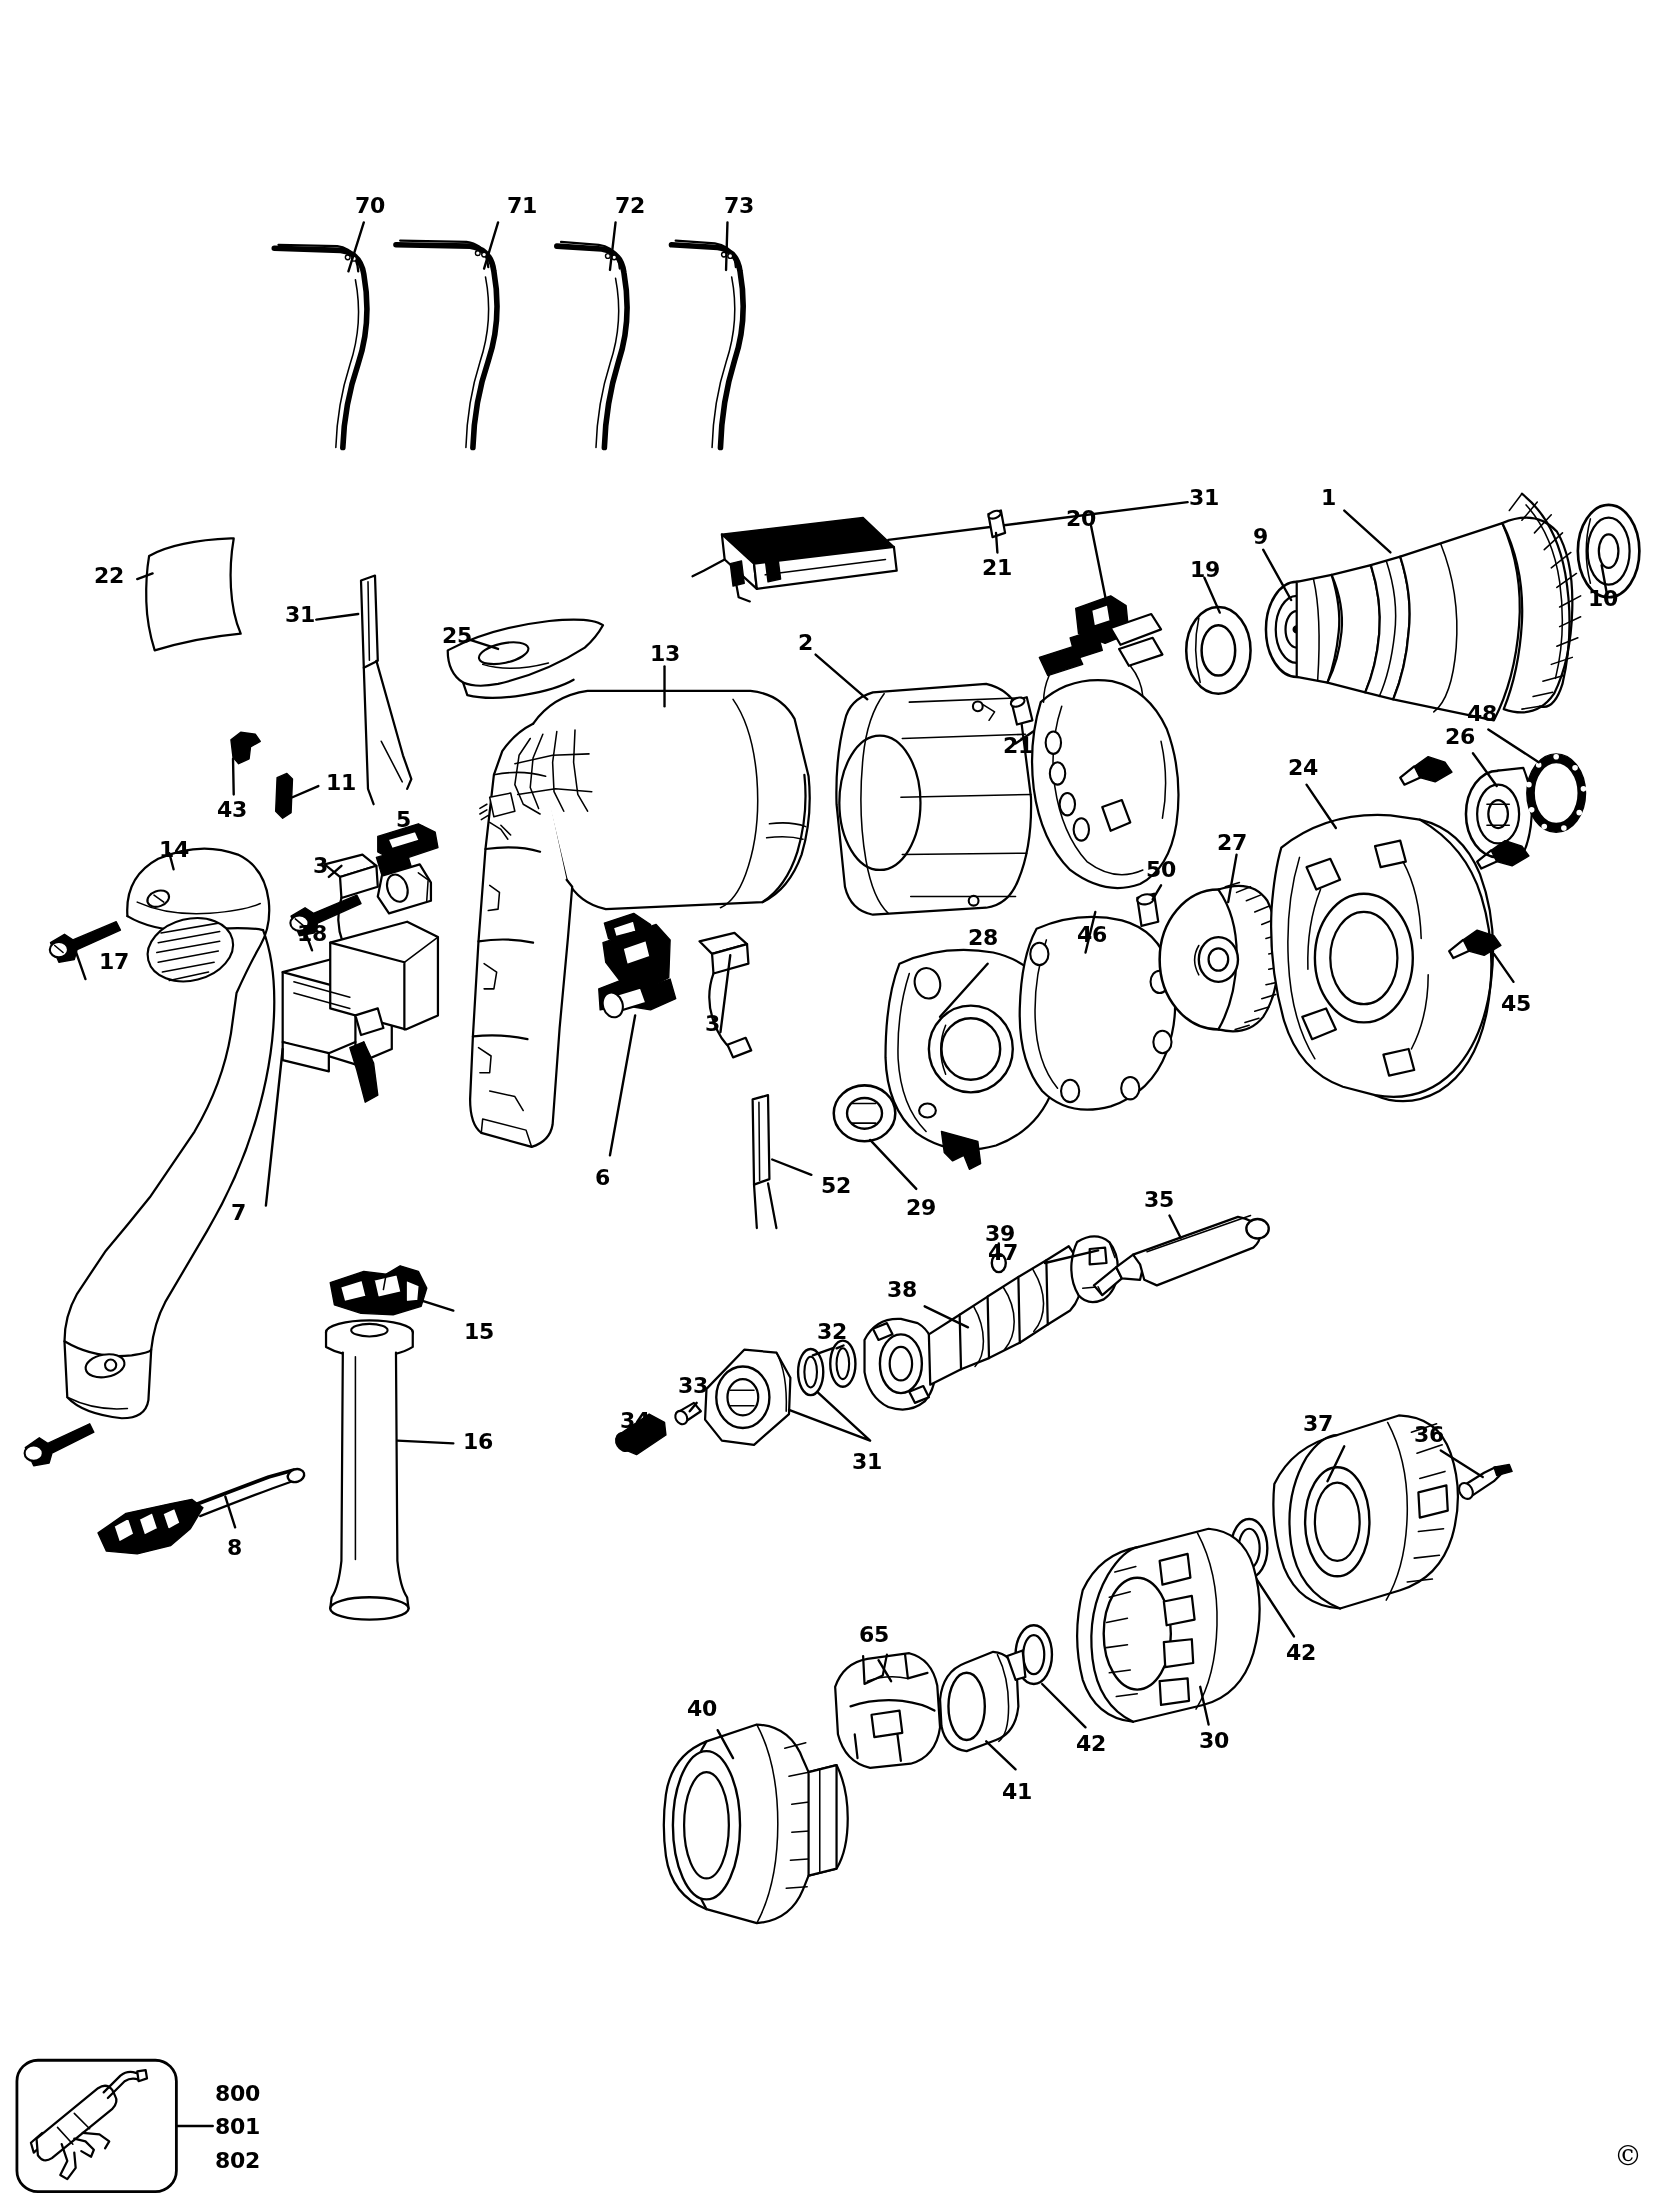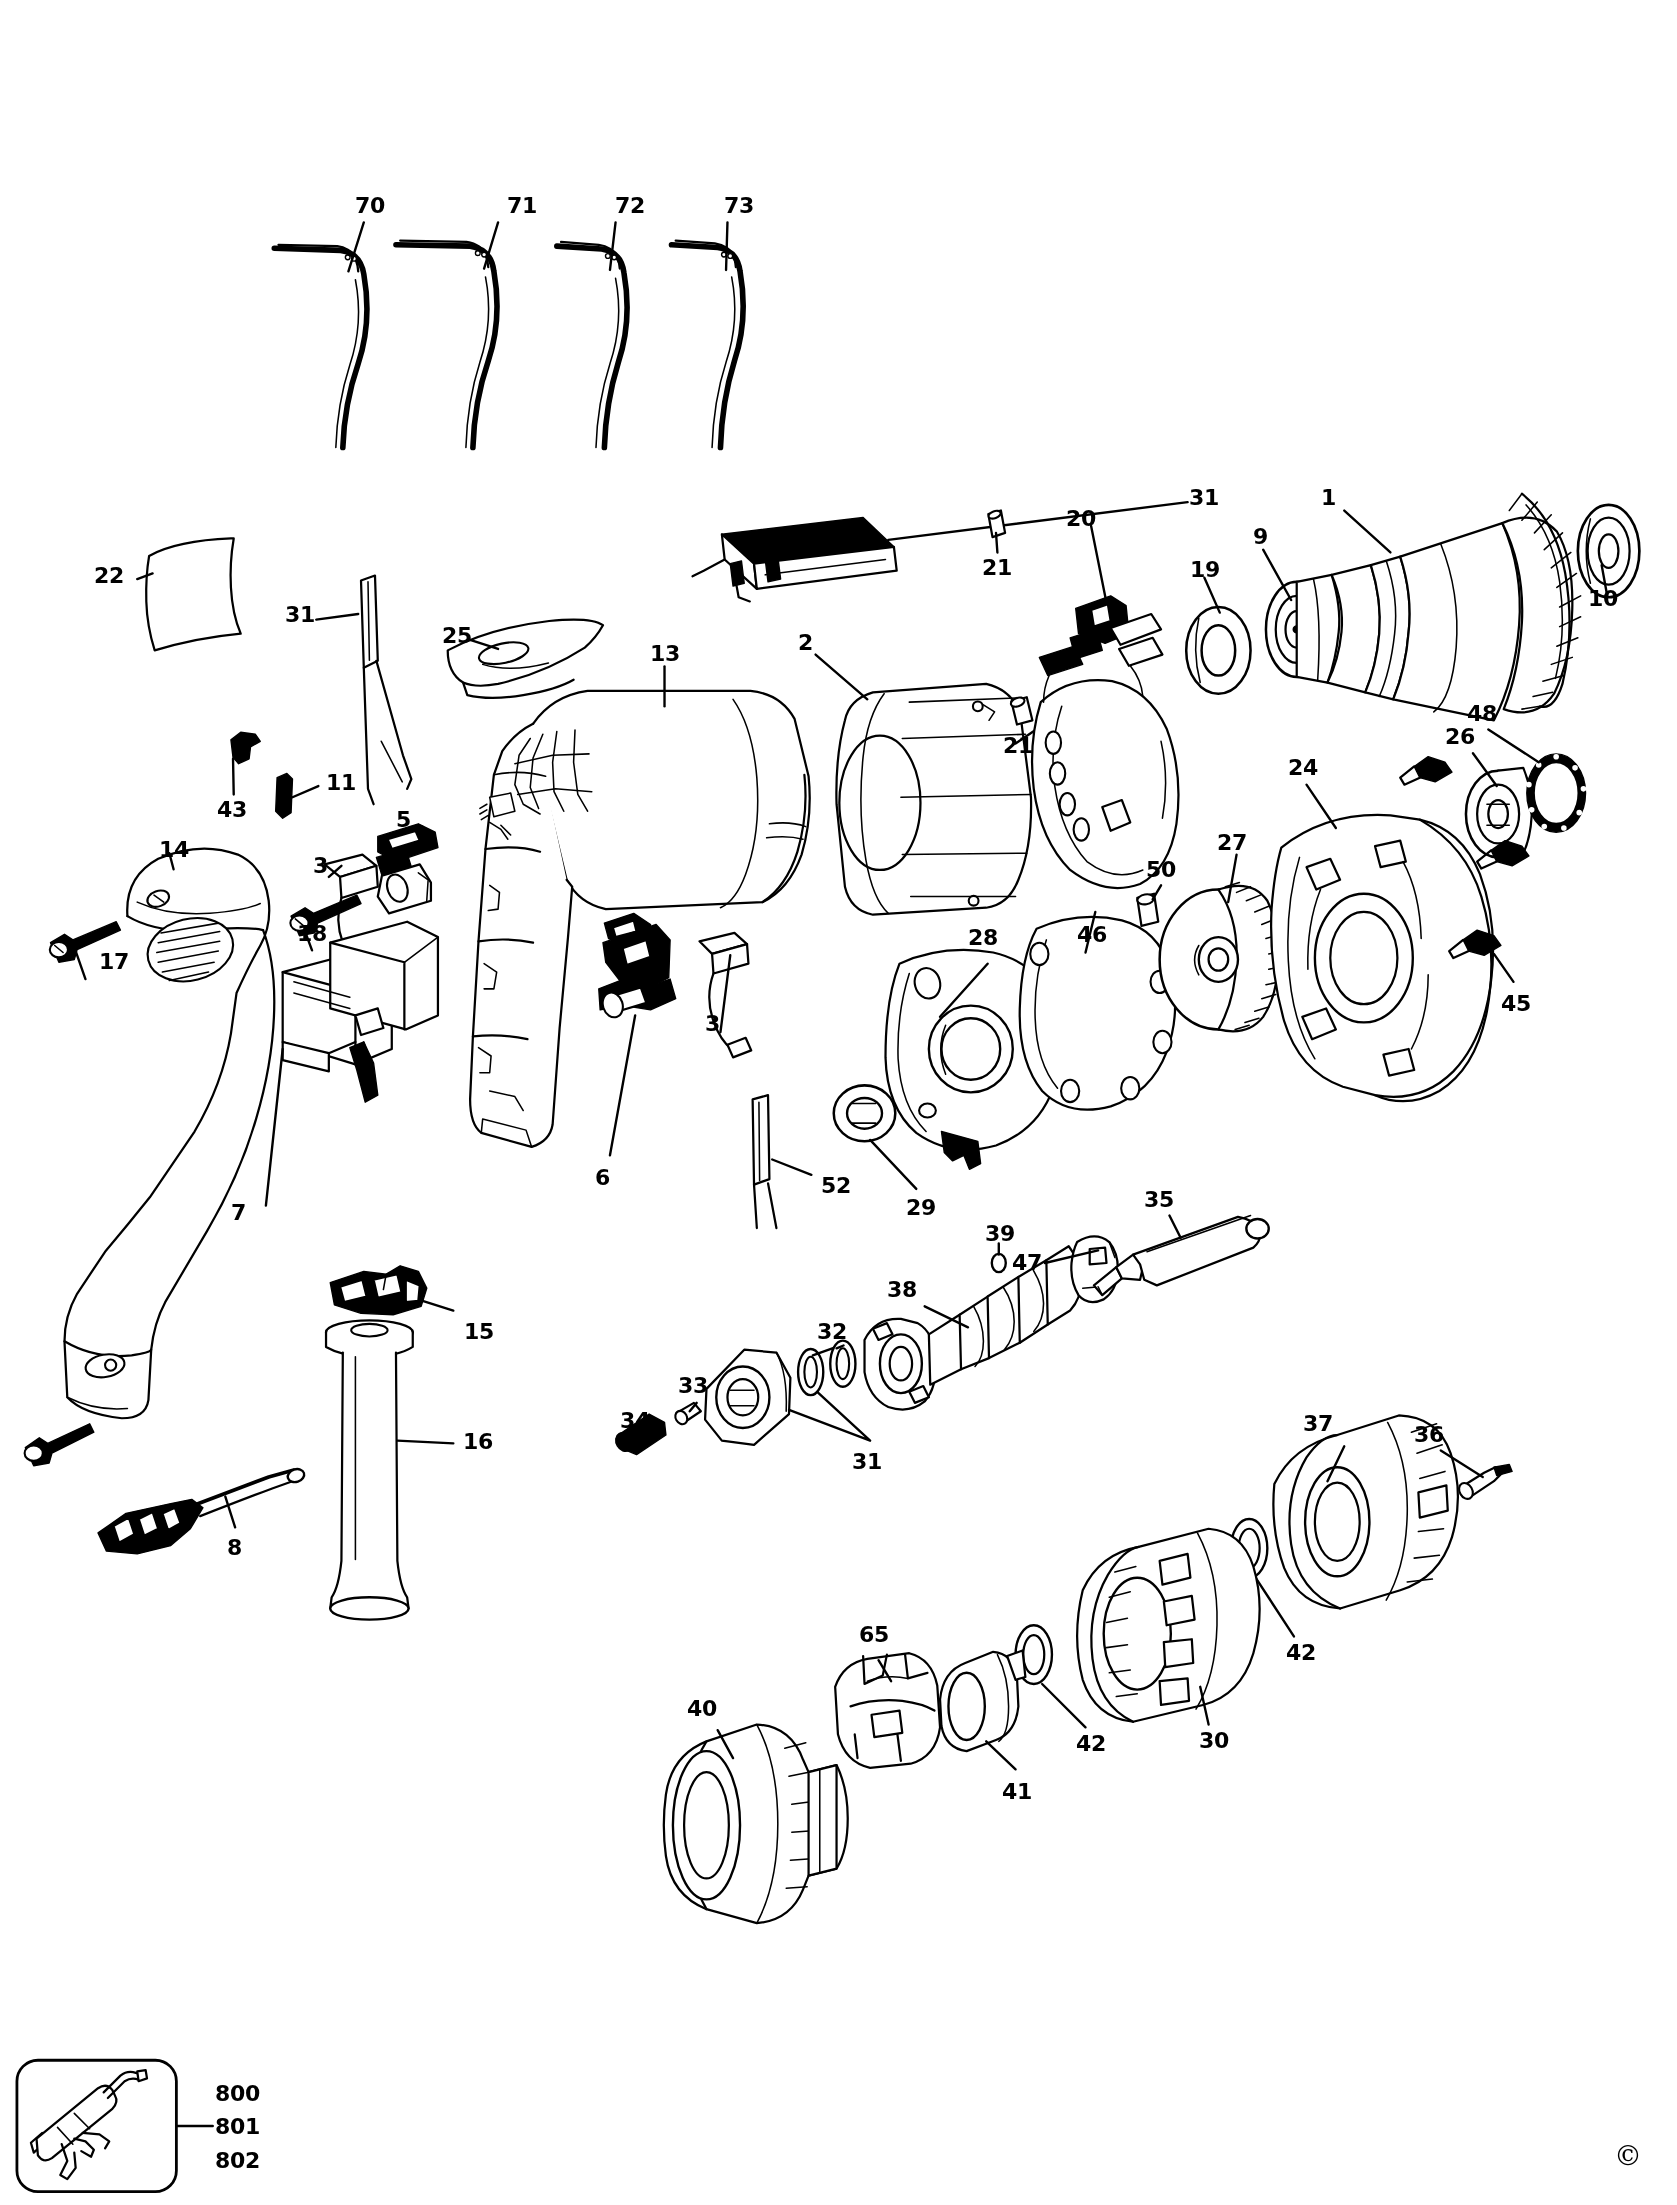--- a/index.html
+++ b/index.html
@@ -731,21 +731,21 @@
 <div class="num" style="left:968px;top:927px;">28</div>
 
 <div class="num" style="left:595px;top:1167px;">6</div>
 <div class="num" style="left:705px;top:1013px;">3</div>
 <div class="num" style="left:821px;top:1175px;">52</div>
 <div class="num" style="left:906px;top:1197px;">29</div>
 <div class="num" style="left:231px;top:1202px;">7</div>
 
 <div class="num" style="left:1144px;top:1189px;">35</div>
 <div class="num" style="left:985px;top:1223px;">39</div>
-<div class="num" style="left:1012px;top:1242px;margin-top:10px;">47</div>
+<div class="num" style="left:988px;top:1242px;">47</div>
 <div class="num" style="left:887px;top:1279px;">38</div>
 
 <div class="num" style="left:464px;top:1321px;">15</div>
 <div class="num" style="left:817px;top:1321px;">32</div>
 <div class="num" style="left:852px;top:1451px;">31</div>
 <div class="num" style="left:678px;top:1375px;">33</div>
 <div class="num" style="left:620px;top:1410px;">34</div>
 <div class="num" style="left:463px;top:1431px;">16</div>
 <div class="num" style="left:227px;top:1537px;">8</div>
 

